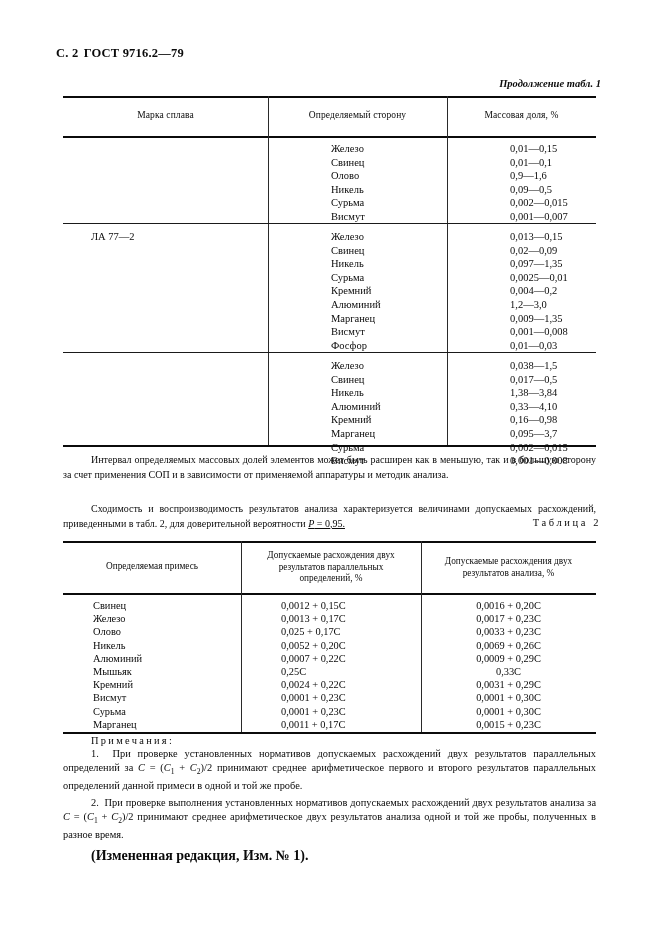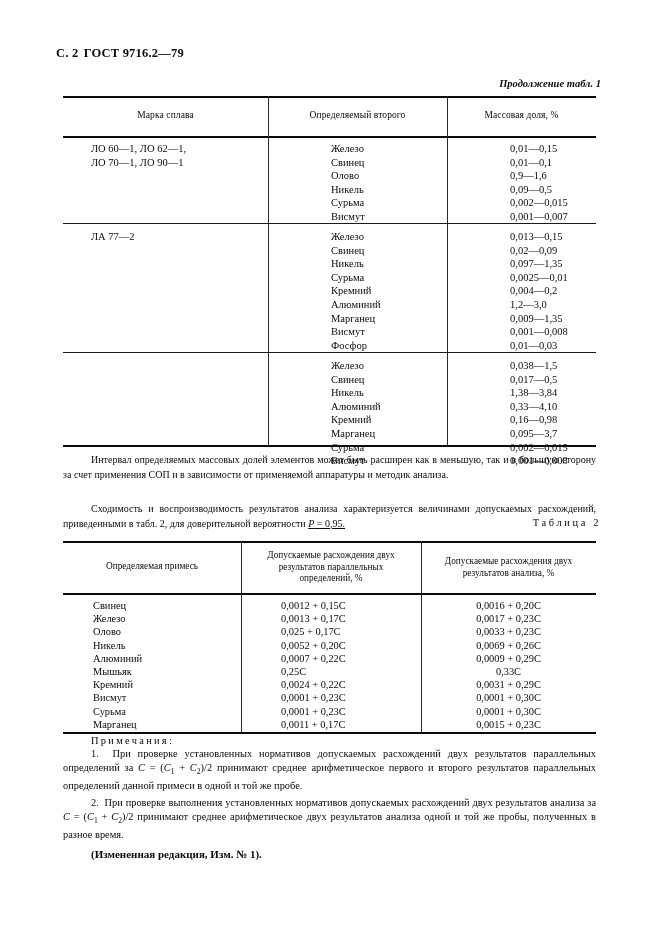--- a/index.html
+++ b/index.html
@@ -189,21 +189,21 @@
   .note {
     font-size: 10.4px;
     line-height: 14.2px;
     text-align: justify;
     text-indent: 28px;
     margin: 0 0 2px 0;
   }
   .note .var { font-style: italic; }
   .note sub { font-size: 7.6px; }
   .amend {
-    font-size: 11px;
+    font-size: 14px;
     font-weight: bold;
     text-indent: 28px;
     margin-top: 6px;
   }
 
   .nowrap { white-space: nowrap; text-decoration: underline; }
 </style>
 </head>
 <body>
 
@@ -214,36 +214,32 @@
     <span>ГОСТ 9716.2—79</span>
   </div>
 
   <div class="cont-label">Продолжение табл. 1</div>
 
   <div id="table1">
     <div class="rule-top" style="left:0; top:0; width:533px;"></div>
 
     <div class="t1-head">
       <div class="cell" style="left:0; width:205px;">Марка сплава</div>
-      <div class="cell" style="left:205px; width:179px;">Определяемый второго</div>
+      <div class="cell" style="left:205px; width:179px;">Определяемый сторону</div>
       <div class="cell" style="left:384px; width:149px;">Массовая доля, %</div>
     </div>
 
     <div class="rule-top" style="left:0; top:40px; width:533px;"></div>
 
     <div class="t1-body">
 
       <div class="vrule" style="left:205px; top:-40px; height:349px;"></div>
       <div class="vrule" style="left:384px; top:-40px; height:349px;"></div>
 
       <div class="t1-group" style="height:88px;">
-        <div class="grade">
-          <div>ЛО 60—1, ЛО 62—1,</div>
-          <div>ЛО 70—1, ЛО 90—1</div>
-        </div>
         <div class="elems">
           <div>Железо</div>
           <div>Свинец</div>
           <div>Олово</div>
           <div>Никель</div>
           <div>Сурьма</div>
           <div>Висмут</div>
         </div>
         <div class="vals">
           <div>0,01—0,15</div>

